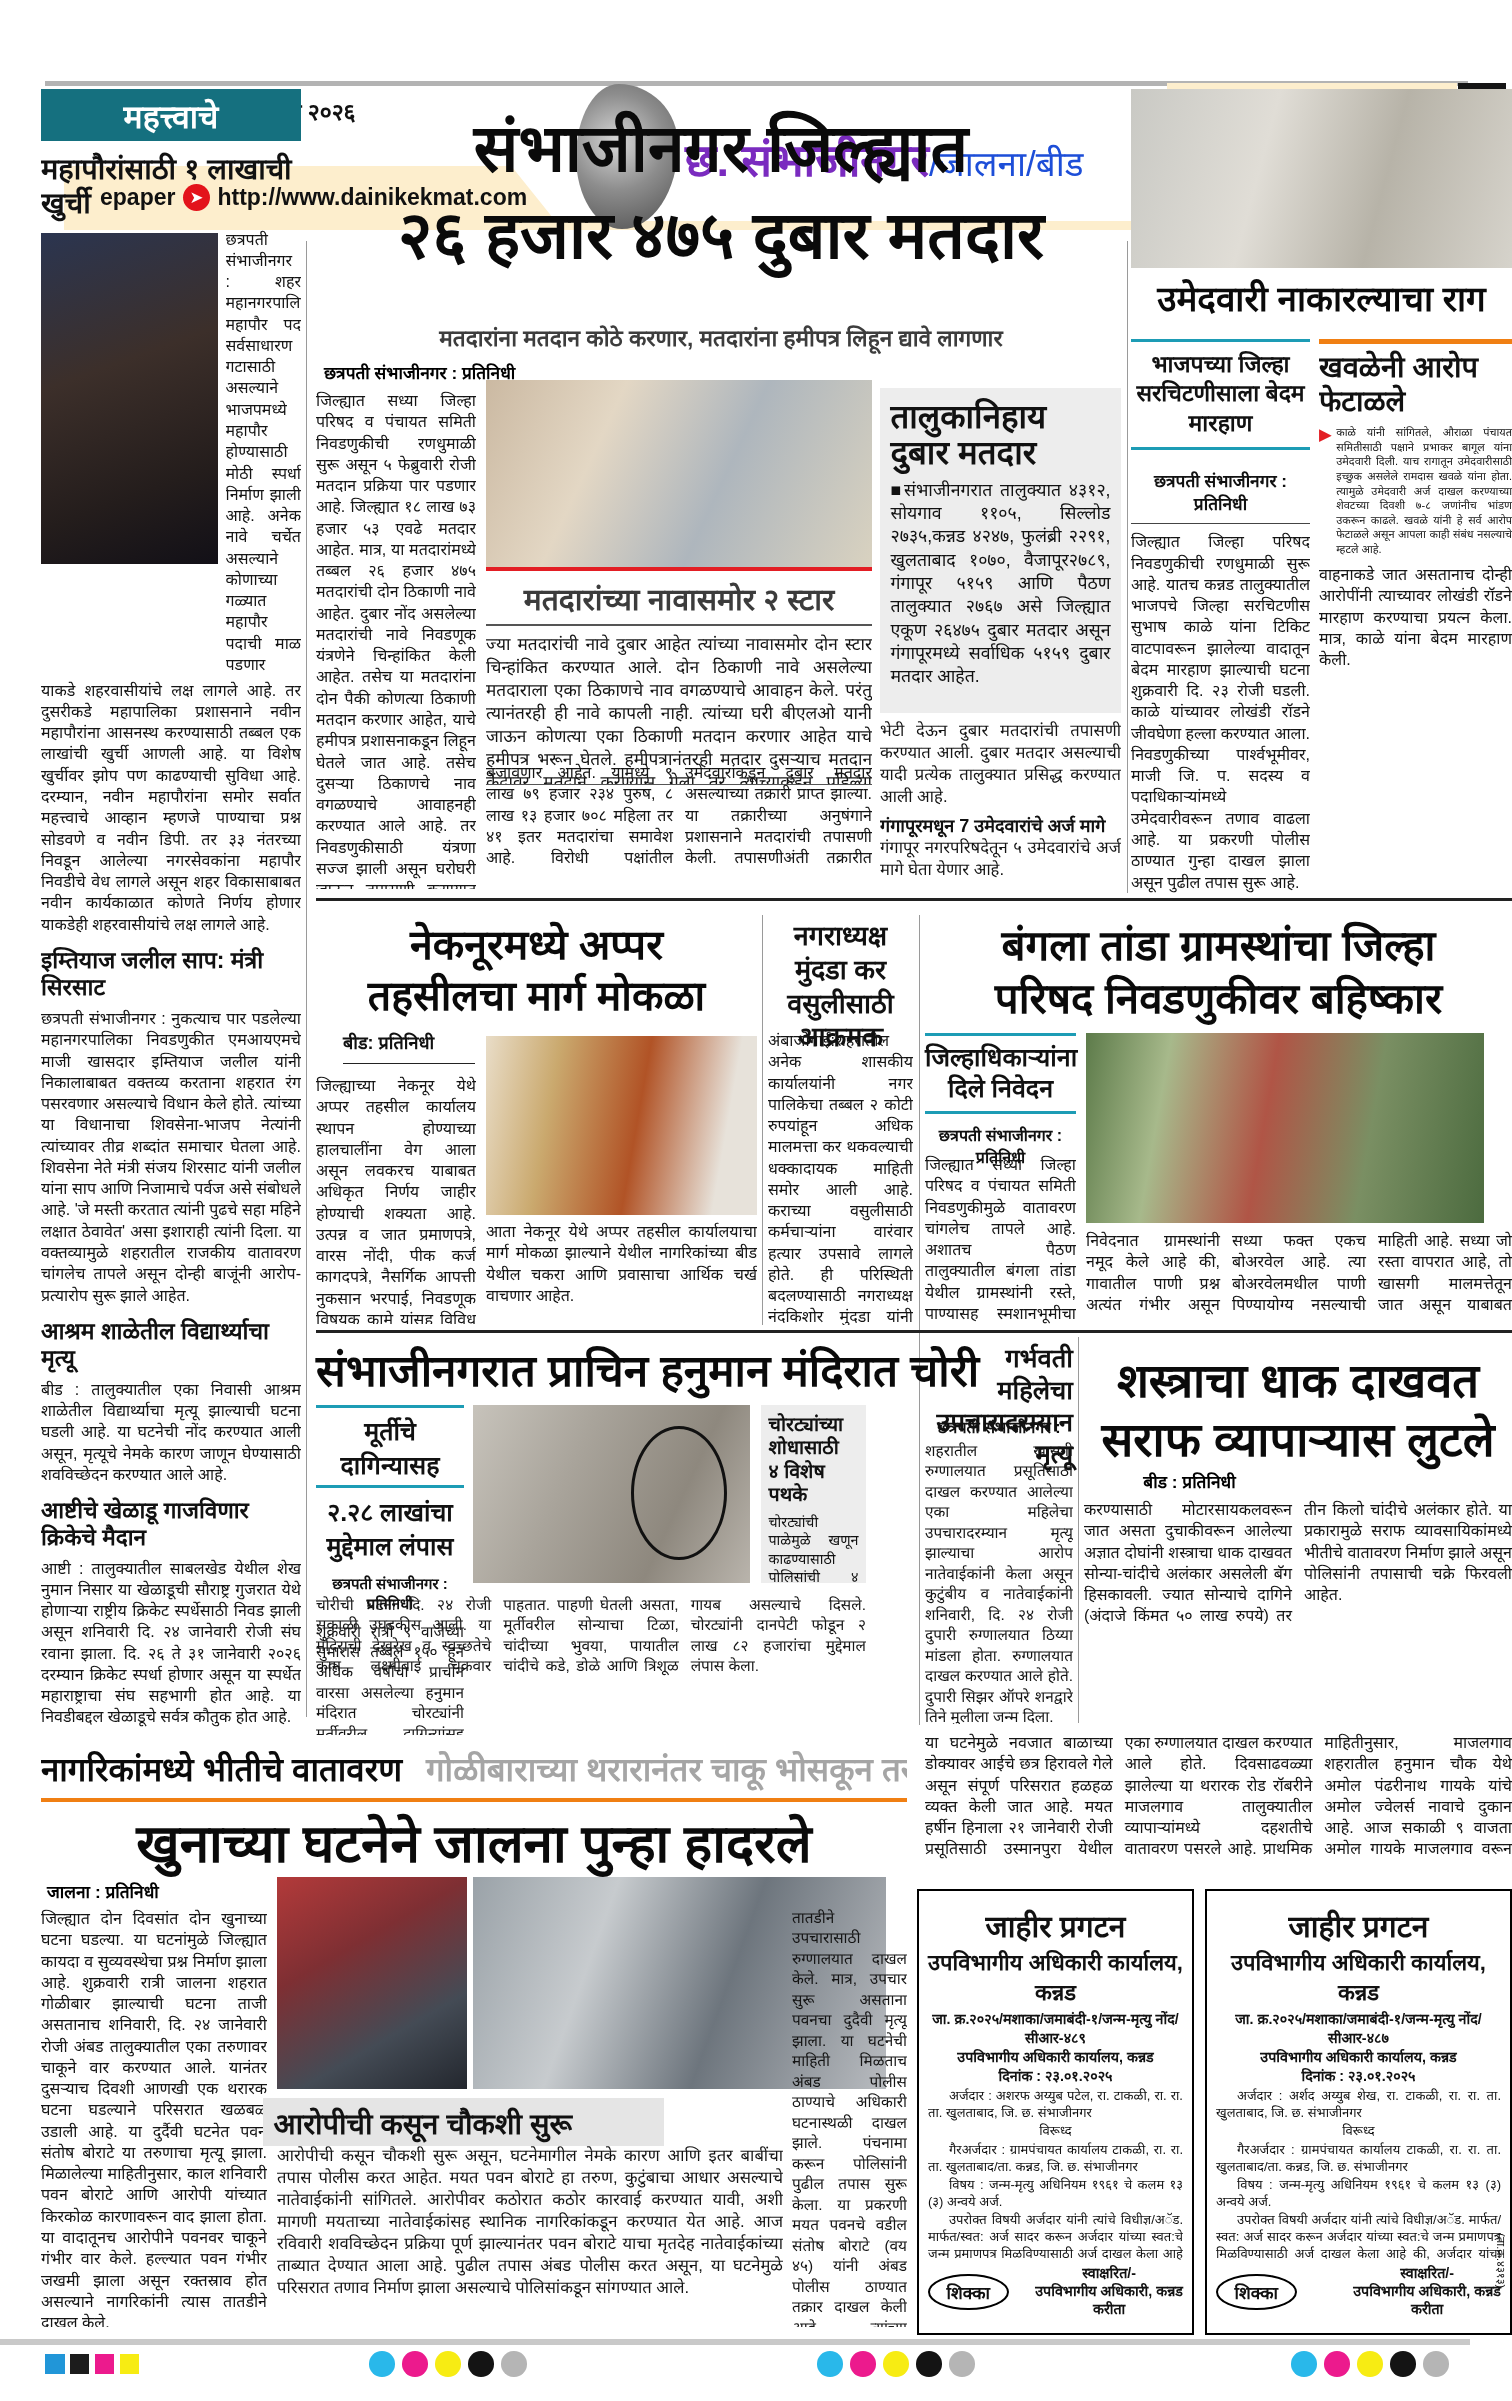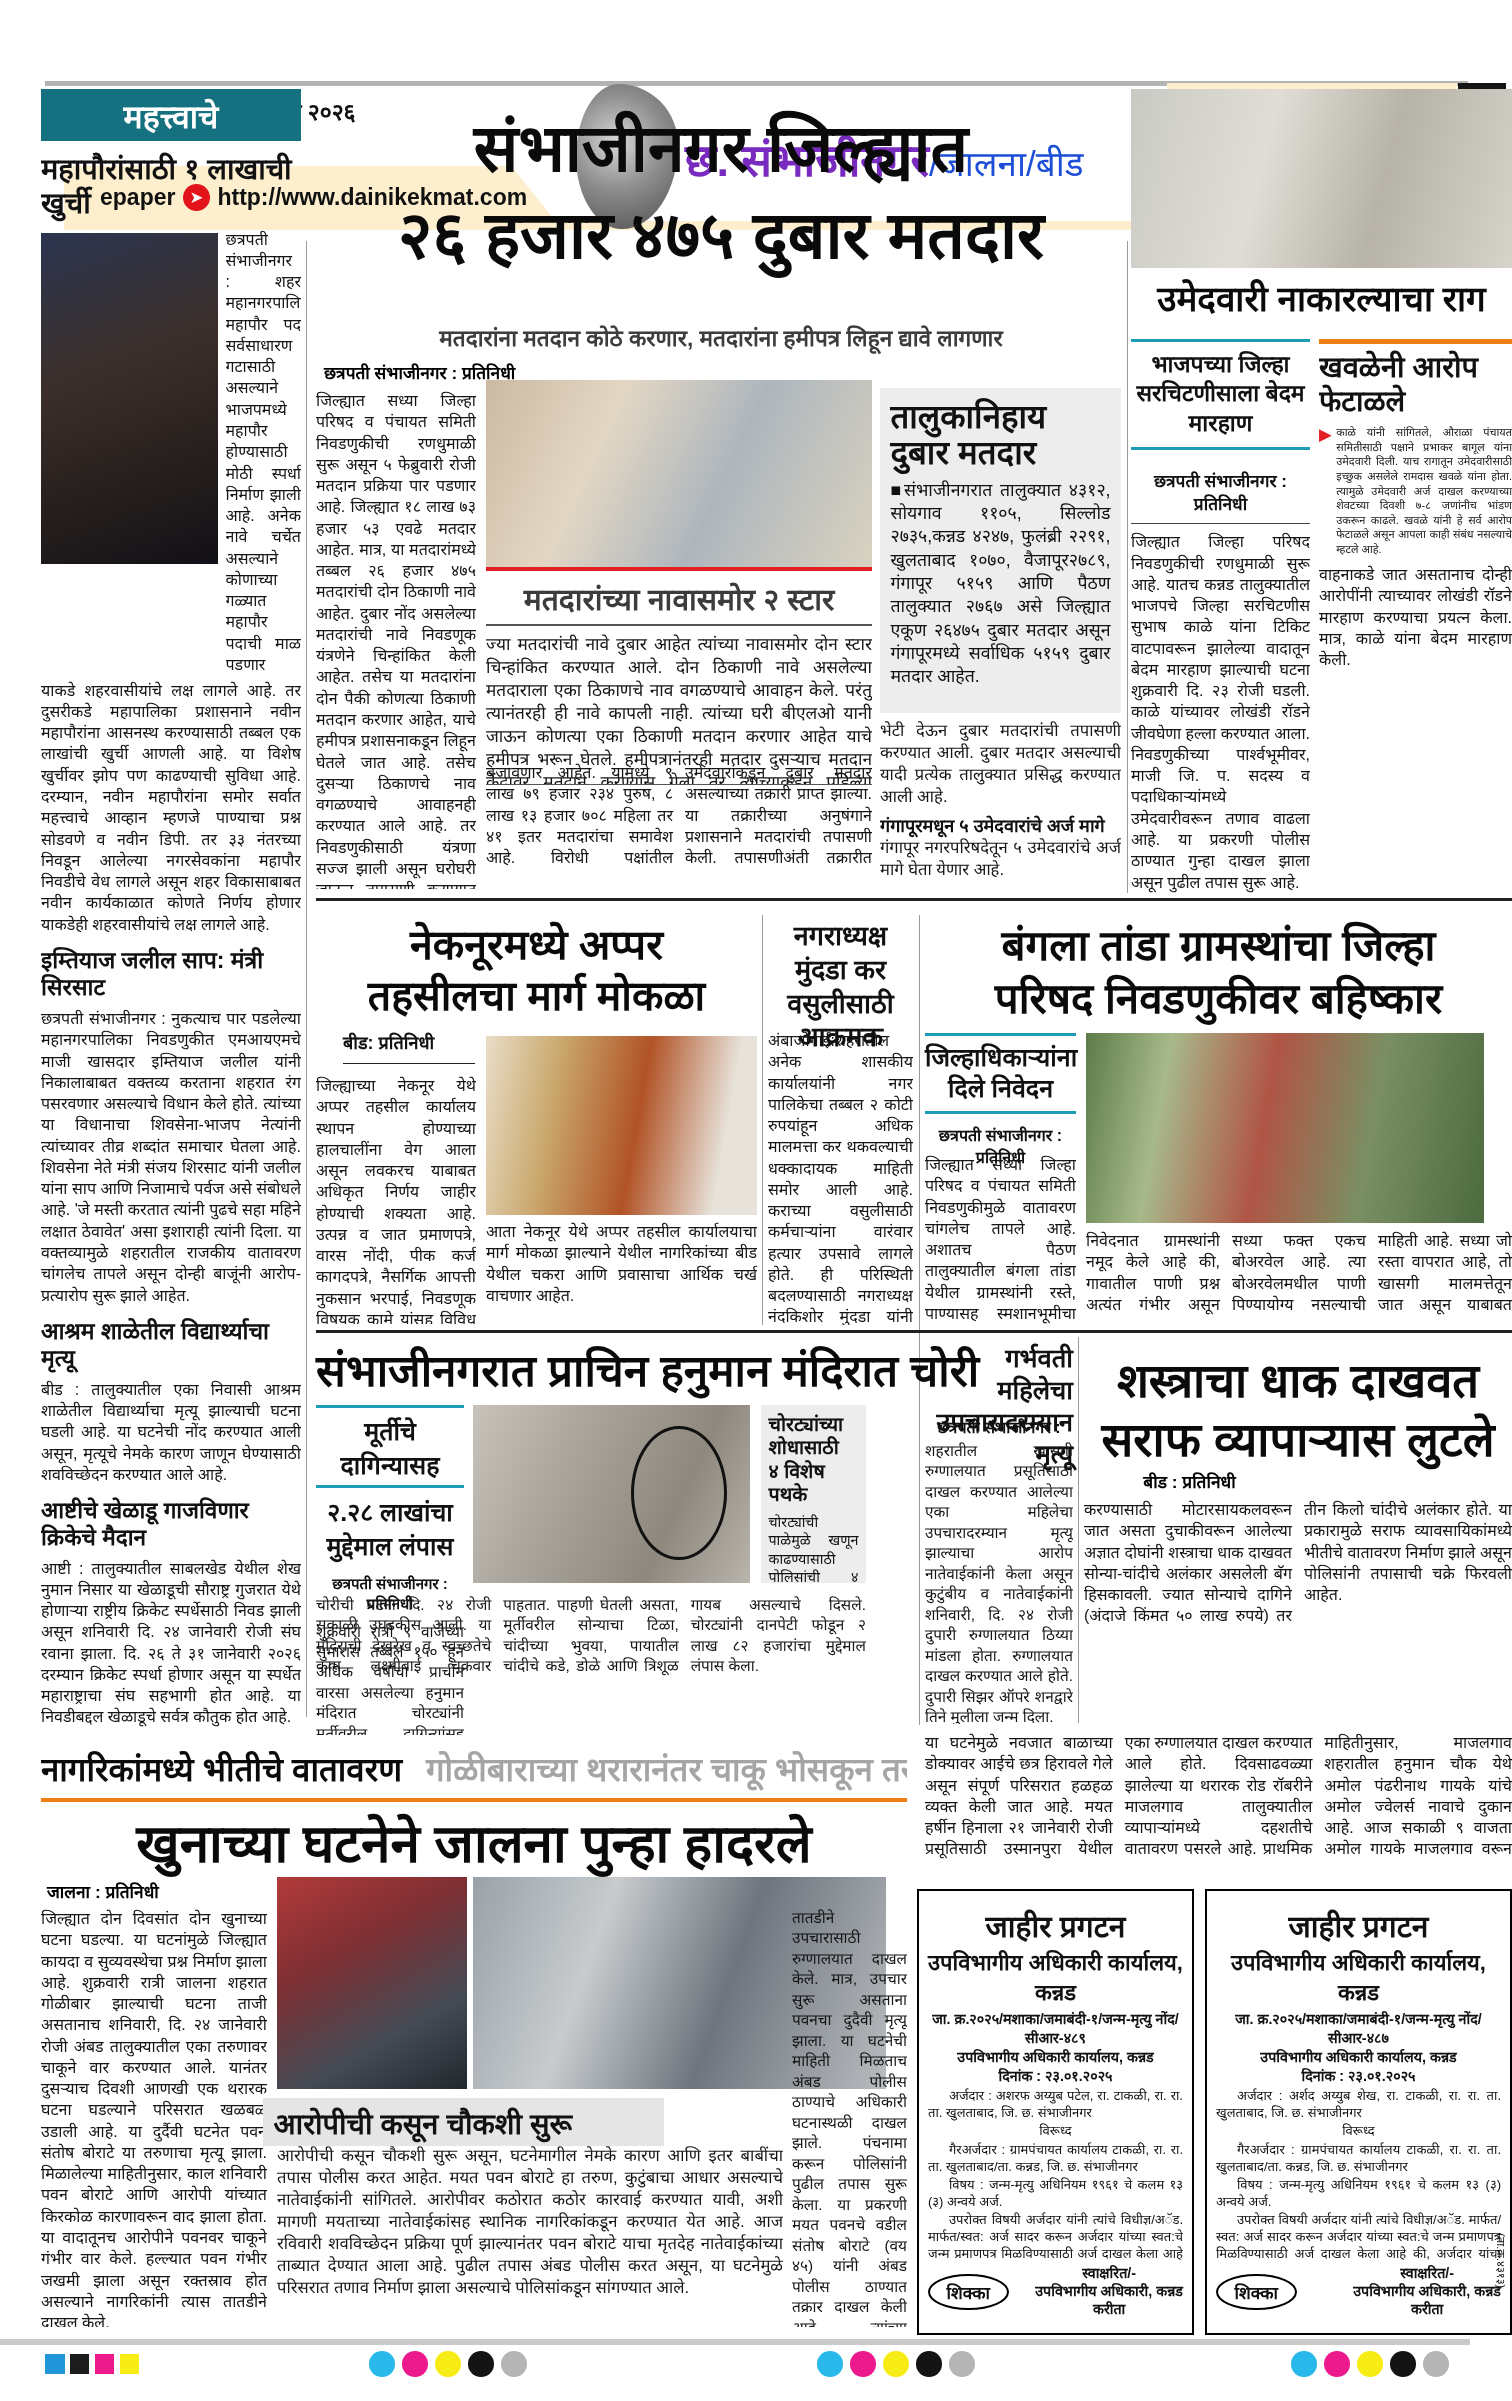--- a/index.html
+++ b/index.html
@@ -97,21 +97,21 @@
 </div>
 <div class="abs bodytxt c2" style="left:486px;top:762px;width:386px;height:127px;">बजावणार आहेत. यामध्ये ९ लाख ७९ हजार २३४ पुरुष, ८ लाख १३ हजार ७०८ महिला तर ४१ इतर मतदारांचा समावेश आहे. विरोधी पक्षांतील उमेदवारांकडून दुबार मतदार असल्याच्या तक्रारी प्राप्त झाल्या. या तक्रारीच्या अनुषंगाने प्रशासनाने मतदारांची तपासणी केली. तपासणीअंती तक्रारीत काही प्रमाणात तथ्य आढळून आले असून ही यादी प्रत्येक तालुक्यात प्रशासनाला पाठविली आहेत. घरोघरी</div>
 
 <div class="abs graybox" style="left:880px;top:388px;width:241px;height:325px;padding:10.5px;box-sizing:border-box;">
   <div class="plx" style="font-size:33px;font-weight:900;line-height:1.1;">तालुकानिहाय
 दुबार मतदार</div>
   <div style="font-size:17.7px;line-height:1.32;margin-top:7.5px;text-align:justify;">■संभाजीनगरात तालुक्यात ४३१२, सोयगाव ११०५, सिल्लोड २७३५,कन्नड ४२४७, फुलंब्री २२९१, खुलताबाद १०७०, वैजापूर२७८९, गंगापूर ५१५९ आणि पैठण तालुक्यात २७६७ असे जिल्ह्यात एकूण २६४७५ दुबार मतदार असून गंगापूरमध्ये सर्वाधिक ५१५९ दुबार मतदार आहेत.</div>
 </div>
 <div class="abs" style="left:880px;top:720px;width:241px;height:170px;overflow:hidden;">
   <div class="bodytxt" style="font-size:16.6px;">भेटी देऊन दुबार मतदारांची तपासणी करण्यात आली. दुबार मतदार असल्याची यादी प्रत्येक तालुक्यात प्रसिद्ध करण्यात आली आहे.</div>
-  <div style="font-size:18px;font-weight:900;margin-top:4.5px;">गंगापूरमधून ५ उमेदवारांचे अर्ज मागे</div>
+  <div style="font-size:18px;font-weight:900;margin-top:4.5px;">गंगापूरमधून 7 उमेदवारांचे अर्ज मागे</div>
   <div class="bodytxt" style="font-size:16.6px;">गंगापूर नगरपरिषदेतून ५ उमेदवारांचे अर्ज मागे घेता येणार आहे.</div>
 </div>
 
 <div class="abs hairline" style="left:316px;top:898px;width:1196px;height:3px;"></div>
 
 <div class="abs photo" style="left:1131px;top:89px;width:381px;height:179px;background:linear-gradient(105deg,#c9c9c4 0%,#e0ddd6 35%,#b7b3a8 65%,#d6d3cb 100%);"></div>
 <div class="abs ctr headline-xl" style="left:1131px;top:276px;width:381px;font-size:35px;white-space:nowrap;">उमेदवारी नाकारल्याचा राग</div>
 
 <div class="abs" style="left:1131px;top:339px;width:179px;height:554px;overflow:hidden;">
   <div class="tealrule"></div>

